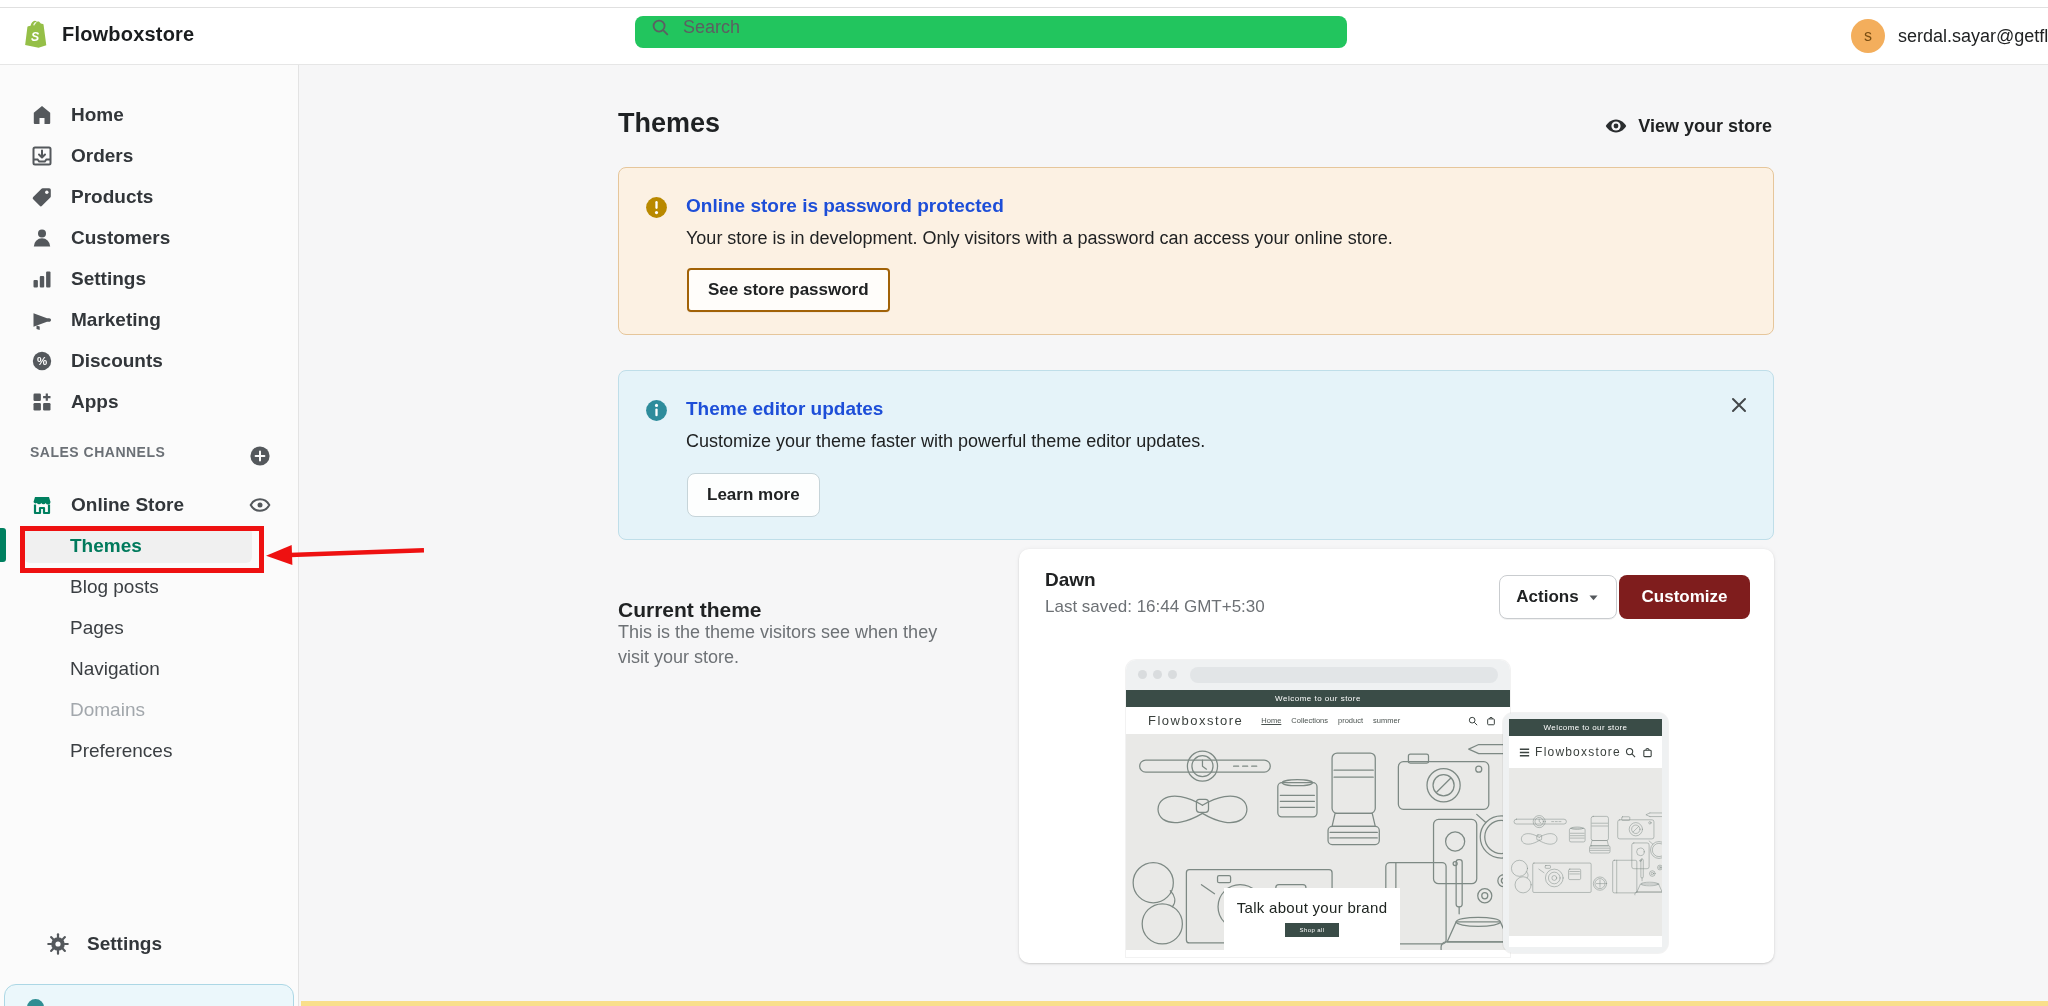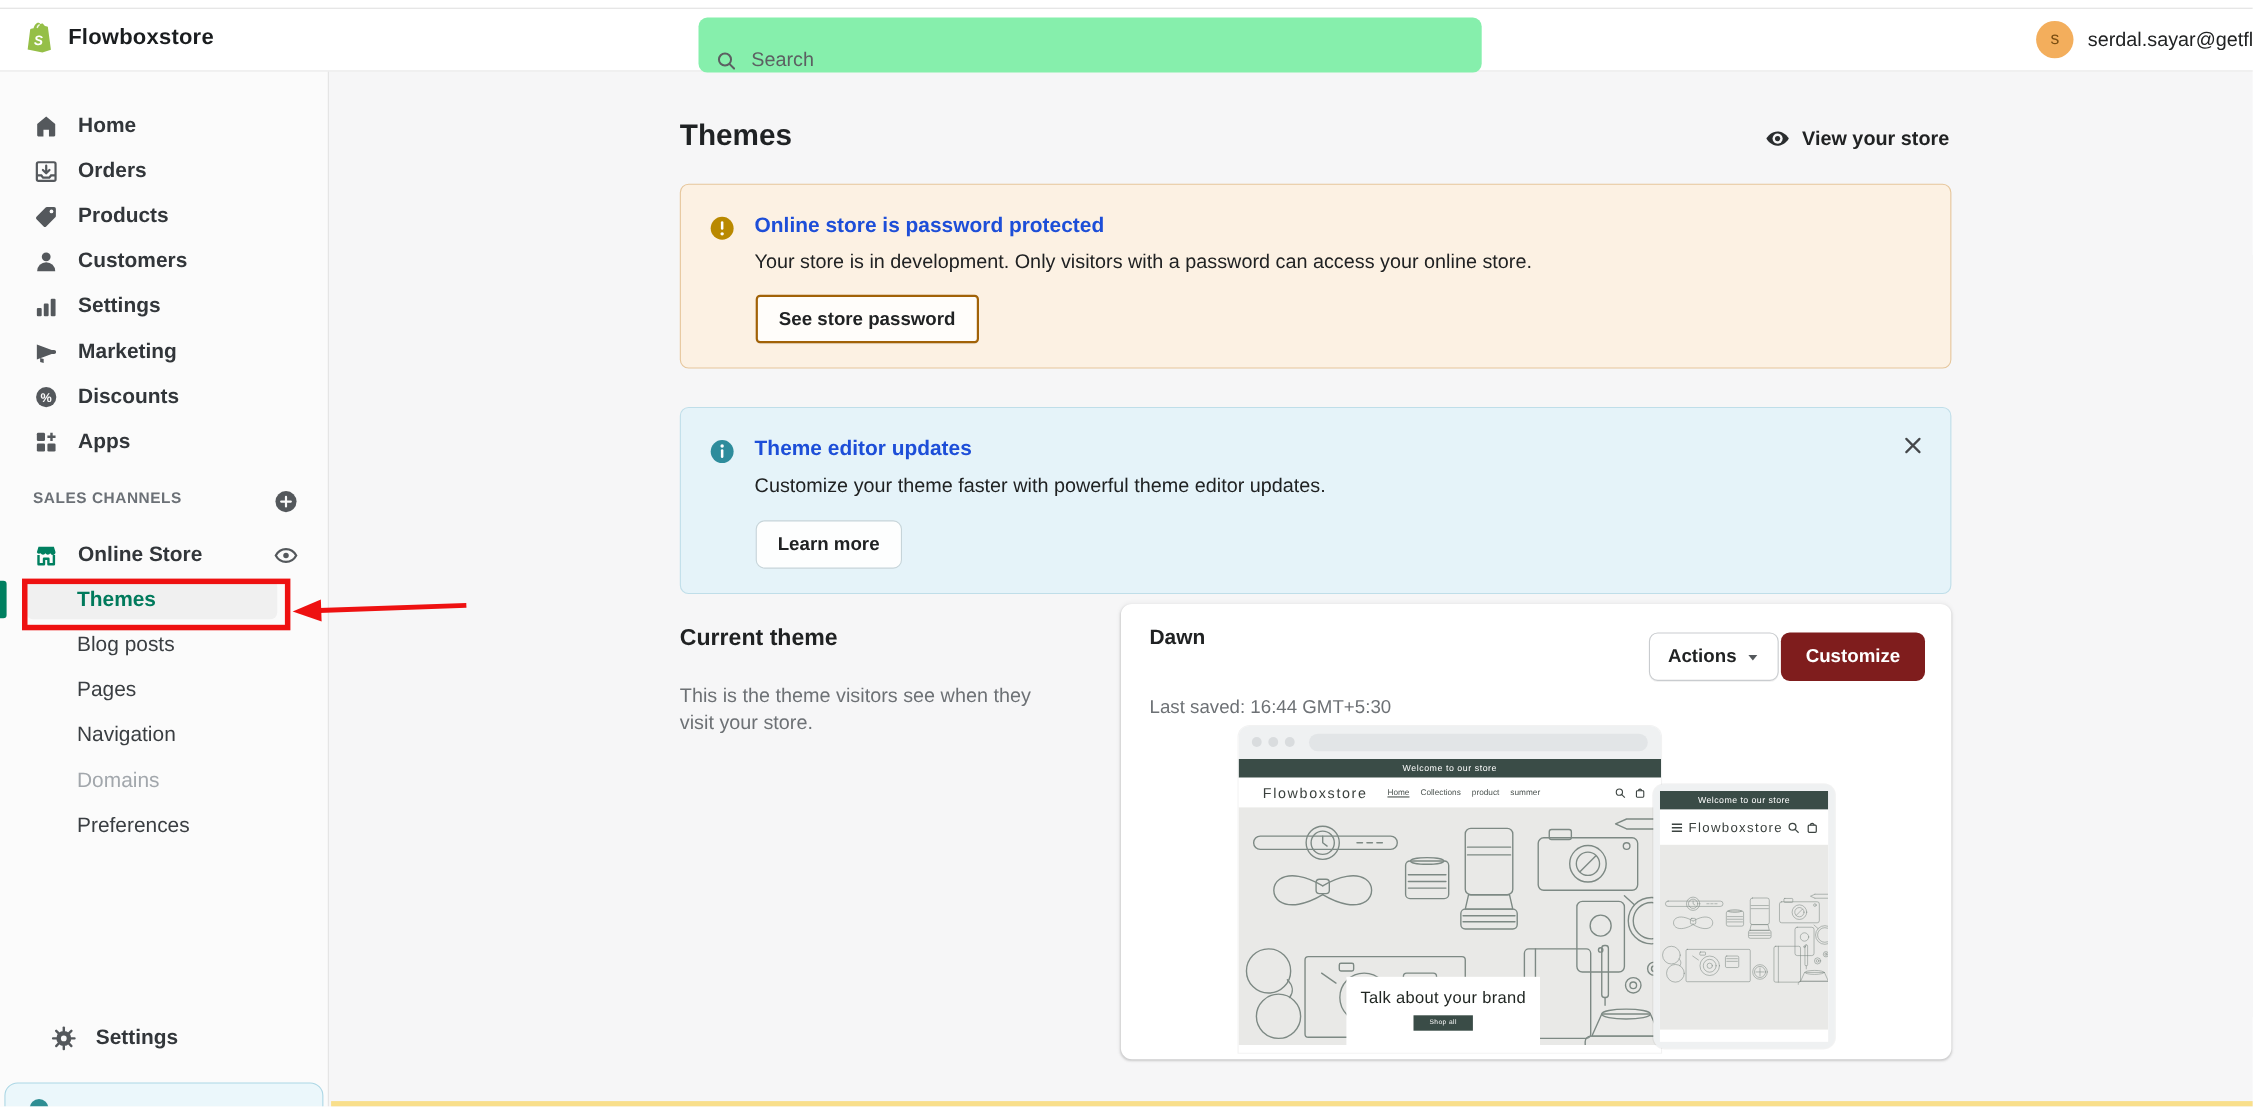--- a/index.html
+++ b/index.html
@@ -6,21 +6,21 @@
   body{
     width:2048px;height:1006px;position:relative;overflow:hidden;
     font-family:"Liberation Sans",sans-serif;background:#fff;color:#202223;
   }
   
   .top-strip{position:absolute;top:0;left:0;right:0;height:7px;background:#fff;border-bottom:1px solid #E0E0E0;z-index:60;}
   
   .app-header{position:absolute;top:8px;left:0;right:0;height:56px;background:#fff;border-bottom:1px solid #E6E6E6;z-index:50;}
   .logo{position:absolute;left:20px;top:11px;width:32px;height:34px;}
   .store-name{position:absolute;left:62px;top:15px;font-size:20px;font-weight:700;color:#1A1D1F;letter-spacing:.2px;}
-  .search-wrap{position:absolute;left:635px;top:8px;width:712px;height:50px;background:#86efac;border-radius:8px;display:flex;align-items:flex-end;padding:0 14px;box-sizing:border-box;}
+  .search-wrap{position:absolute;left:635px;top:8px;width:712px;height:32px;background:#22c55e;border-radius:8px;display:flex;align-items:flex-start;padding:0 14px;box-sizing:border-box;}
   .search-wrap svg{flex:0 0 auto;margin-right:10px;}
   .search-wrap input{flex:1;border:none;background:transparent;outline:none;font-family:"Liberation Sans",sans-serif;font-size:18px;color:#202223;}
   .search-wrap input::placeholder{color:#5C5F62;}
   .account{position:absolute;left:1851px;top:0;height:56px;display:flex;align-items:center;}
   .avatar{width:34px;height:34px;border-radius:50%;background:#F3AE5C;display:flex;align-items:center;justify-content:center;font-size:16px;color:#7A4E12;}
   .account-email{margin-left:13px;font-size:18px;color:#202223;white-space:nowrap;}
   
   .sidebar{position:absolute;top:64px;left:0;width:298px;bottom:0;background:#FBFBFB;border-right:1px solid #E3E3E3;overflow:hidden;z-index:10;}
   .nav-list{padding-top:30px;}
   .nav-item{height:41px;display:flex;align-items:center;padding-left:30px;box-sizing:border-box;}
@@ -50,26 +50,26 @@
   .banner{position:absolute;left:319px;width:1156px;border-radius:8px;box-sizing:border-box;}
   .banner-warning{top:103px;height:168px;background:#FCF1E3;border:1px solid #E6C69B;}
   .banner-info{top:306px;height:170px;background:#E5F3F9;border:1px solid #BFDEE9;}
   .banner .b-icon{position:absolute;left:25px;top:27px;width:25px;height:25px;}
   .banner .b-title{position:absolute;left:67px;top:27px;font-size:19px;font-weight:700;color:#1d4ed8;}
   .banner .b-body{position:absolute;left:67px;top:60px;font-size:18px;color:#202223;}
   .btn{display:inline-flex;align-items:center;justify-content:center;box-sizing:border-box;cursor:pointer;font-family:"Liberation Sans",sans-serif;}
   .b-btn-warn{position:absolute;left:68px;top:100px;height:44px;padding:0 19px;background:#FFFDFA;border:2px solid #a16207;border-radius:4px;font-size:17px;font-weight:600;color:#202223;box-shadow:0 1px 0 rgba(0,0,0,.04);}
   .b-btn-info{position:absolute;left:68px;top:102px;height:44px;padding:0 19px;background:#FDFEFE;border:1px solid #C6D4D9;border-radius:8px;font-size:17px;font-weight:600;color:#202223;}
   .b-close{position:absolute;right:22px;top:22px;width:24px;height:24px;cursor:pointer;}
-  .ct-heading{position:absolute;left:319px;top:504px;font-size:21px;font-weight:700;color:#202223;}
+  .ct-heading{position:absolute;left:319px;top:534px;font-size:21px;font-weight:700;color:#202223;}
   .ct-desc{position:absolute;left:319px;top:556px;font-size:18px;color:#6D7175;line-height:25px;}
   
   .theme-card{position:absolute;left:720px;top:485px;width:755px;height:414px;background:#fff;border-radius:10px;box-shadow:0 0 5px rgba(23,24,24,.05),0 1px 2px rgba(0,0,0,.15);overflow:hidden;}
   .tc-name{position:absolute;left:26px;top:20px;font-size:19px;font-weight:700;color:#202223;}
-  .tc-saved{position:absolute;left:26px;top:48px;font-size:17px;color:#6D7175;margin-top:36px;}
+  .tc-saved{position:absolute;left:26px;top:48px;font-size:17px;color:#6D7175;}
   .tc-actions{position:absolute;right:157px;top:26px;width:118px;height:44px;background:#fff;border:1px solid #C9CCCF;border-radius:8px;font-size:17px;font-weight:600;color:#202223;gap:8px;box-shadow:0 1px 0 rgba(0,0,0,.05);}
   .tc-customize{position:absolute;right:24px;top:26px;width:131px;height:44px;background:#7f1d1d;border:none;border-radius:8px;font-size:17px;font-weight:600;color:#fff;}
   
   .desktop{position:absolute;left:107px;top:111px;width:384px;height:297px;background:#fff;border-radius:10px 10px 0 0;overflow:hidden;box-shadow:0 0 0 1px rgba(0,0,0,.05);}
   .chrome{height:30px;background:#EFF1F2;position:relative;}
   .chrome .dot{position:absolute;top:10px;width:9px;height:9px;border-radius:50%;background:#D9DCDE;}
   .chrome .pill{position:absolute;left:64px;right:12px;top:7px;height:16px;border-radius:8px;background:#E2E5E7;}
   .announce{height:17px;background:#3A4C47;color:#fff;font-size:8px;letter-spacing:.5px;display:flex;align-items:center;justify-content:center;}
   .mini-nav{height:27px;background:#fff;display:flex;align-items:center;padding:0 14px 0 22px;}
   .mini-brand{font-size:13px;letter-spacing:1.5px;color:#3A403D;}

